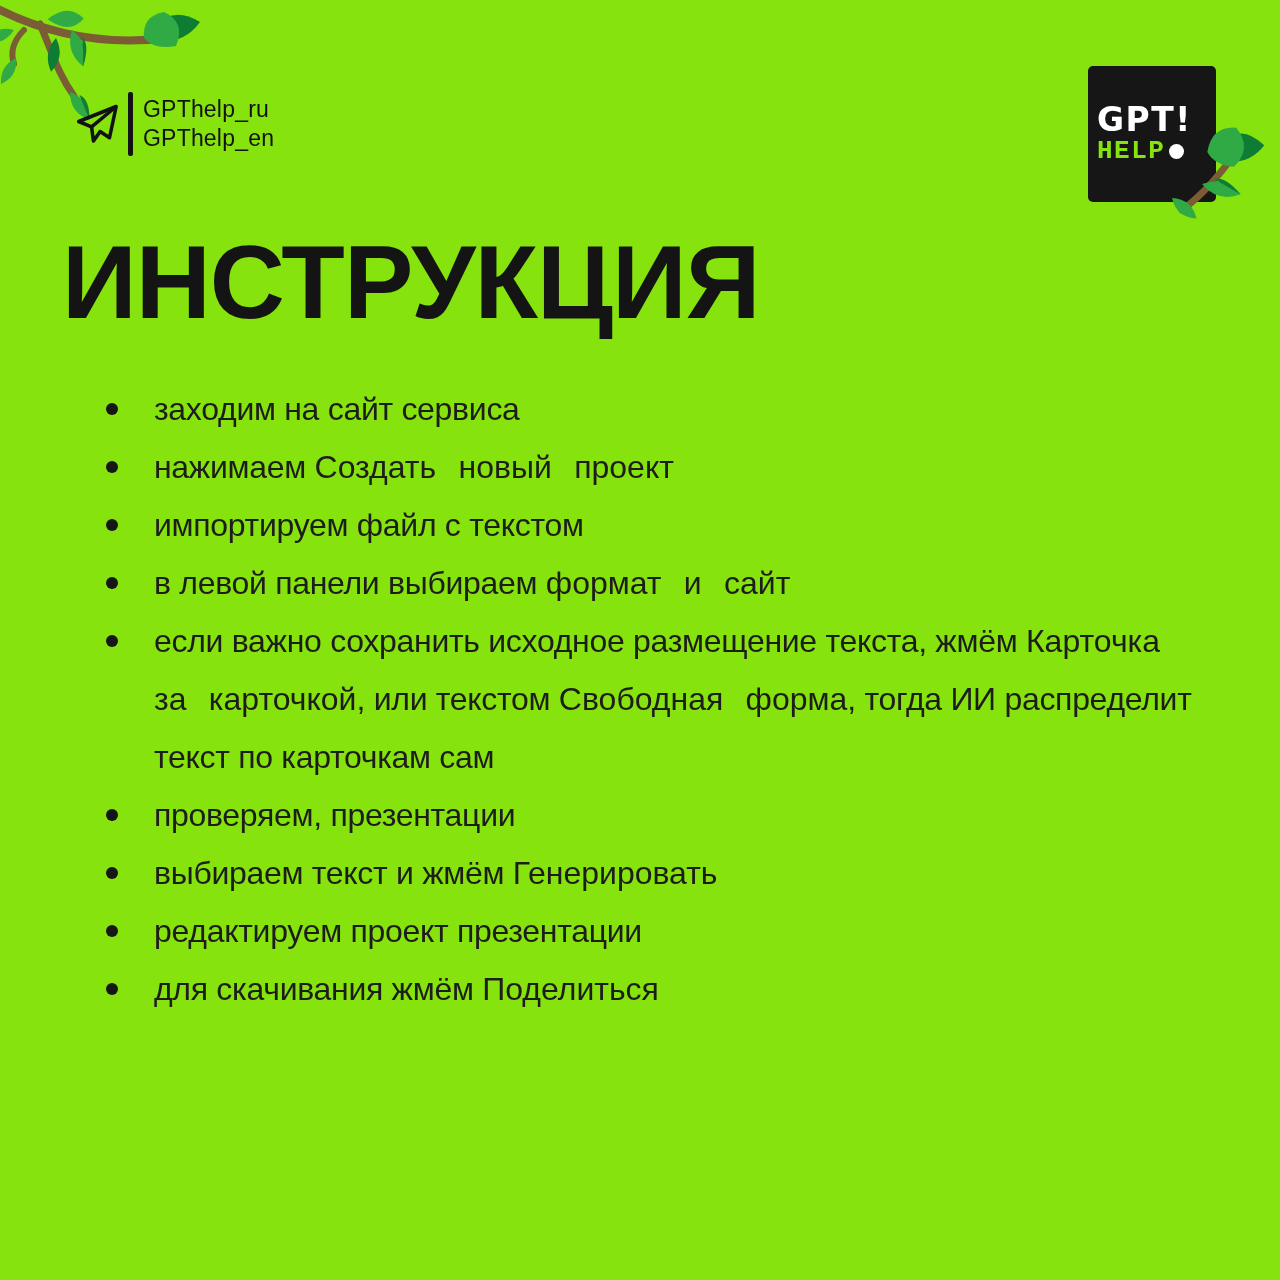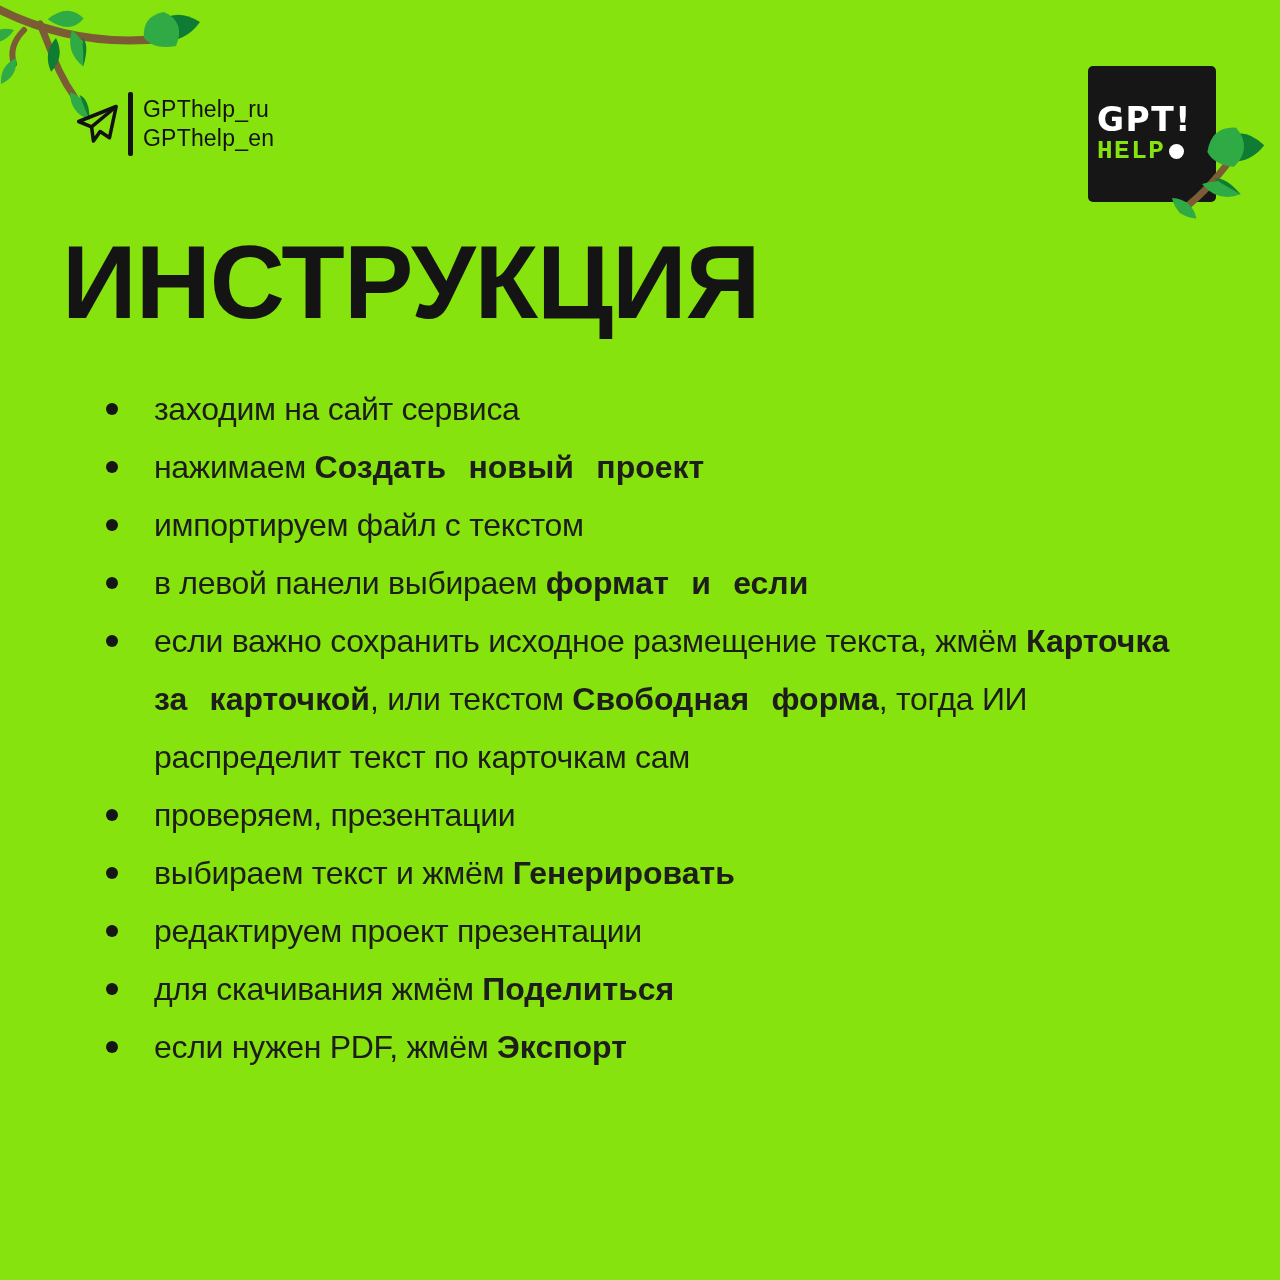--- a/index.html
+++ b/index.html
@@ -40,21 +40,21 @@
   .list{
     position:absolute;left:92px;top:368px;width:1095px;
     margin:12px;padding:0;list-style:none;
     font-size:32px;line-height:58px;color:#1d1d1b;letter-spacing:-0.3px;
   }
   .list li{position:relative;padding-left:50px;}
   .list li::before{
     content:"";position:absolute;left:2px;top:23px;
     width:12px;height:12px;border-radius:50%;background:#161616;
   }
-  .b{font-weight:700;word-spacing:0.42em;letter-spacing:0;}
+  .b{font-weight:400;word-spacing:0.42em;letter-spacing:0;}
 </style>
 </head>
 <body style="--bg: #86e30d; --ink: #1d1d1b; --logo-bg: #161616; --logo-green: #86e30d;">
 
 <svg class="vine" viewBox="0 0 250 140" aria-hidden="true">
   <path d="M-8 6 C 45 34, 105 46, 168 38" fill="none" stroke="#7b5c35" stroke-width="8" stroke-linecap="round"></path>
   <path d="M40 24 C 52 52, 58 74, 74 96" fill="none" stroke="#7b5c35" stroke-width="7" stroke-linecap="round"></path>
   <path d="M24 30 C 14 40, 10 52, 14 64" fill="none" stroke="#7b5c35" stroke-width="6" stroke-linecap="round"></path>
 
   <g transform="translate(142,8)">
@@ -123,20 +123,19 @@
     <path d="M0 0 Q 16 -12 32 0 Q 16 12 0 0 Z" fill="#2faa45"></path>
   </g>
 </svg>
 
 <h1 class="title">ИНСТРУКЦИЯ</h1>
 
 <ul class="list">
     <li><span class="r">заходим на сайт сервиса</span></li>
     <li><span class="r">нажимаем </span><span class="b">Создать новый проект</span></li>
     <li><span class="r">импортируем файл с текстом</span></li>
-    <li><span class="r">в левой панели выбираем </span><span class="b">формат и если</span></li>
+    <li><span class="r">в левой панели выбираем </span><span class="b">формат и сайт</span></li>
     <li><span class="r">если важно сохранить исходное размещение текста, жмём </span><span class="b">Карточка за карточкой</span><span class="r">, или текстом </span><span class="b">Свободная форма</span><span class="r">, тогда ИИ распределит текст по карточкам сам</span></li>
     <li><span class="r">проверяем, презентации</span></li>
     <li><span class="r">выбираем текст и жмём </span><span class="b">Генерировать</span></li>
     <li><span class="r">редактируем проект презентации</span></li>
     <li><span class="r">для скачивания жмём </span><span class="b">Поделиться</span></li>
-    <li><span class="r">если нужен PDF, жмём </span><span class="b">Экспорт</span></li>
   </ul>
 
 </body></html>

